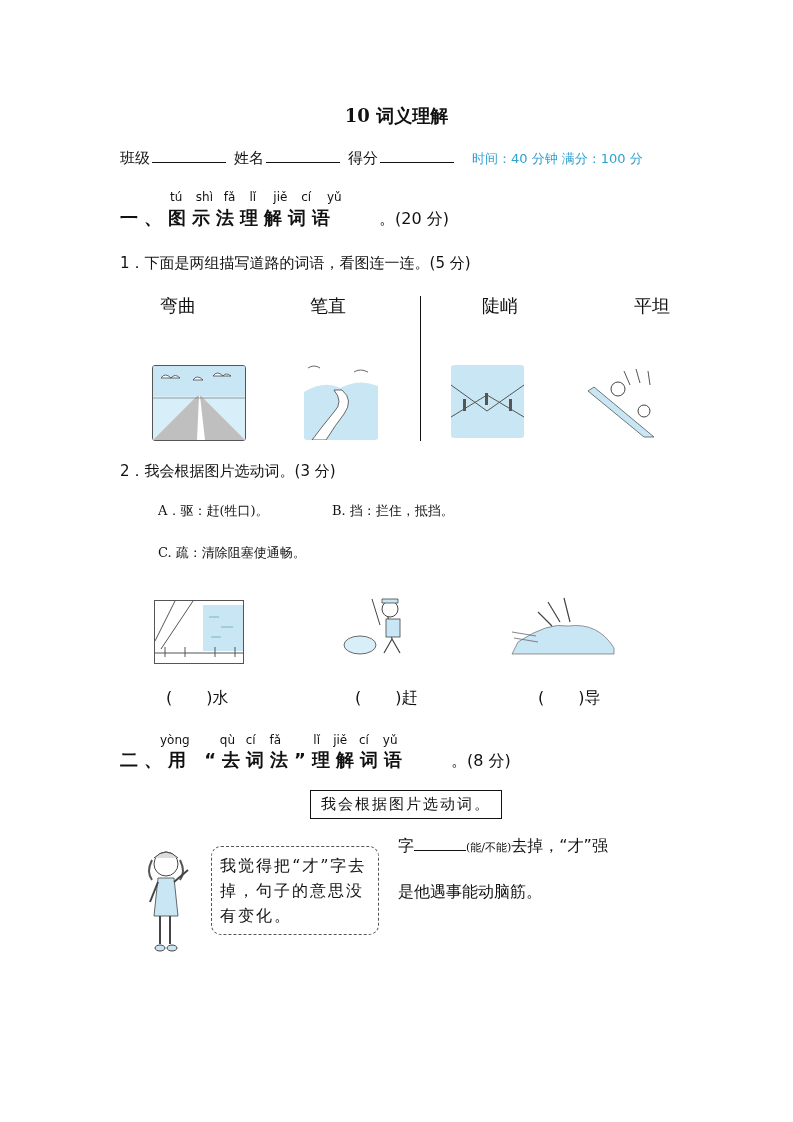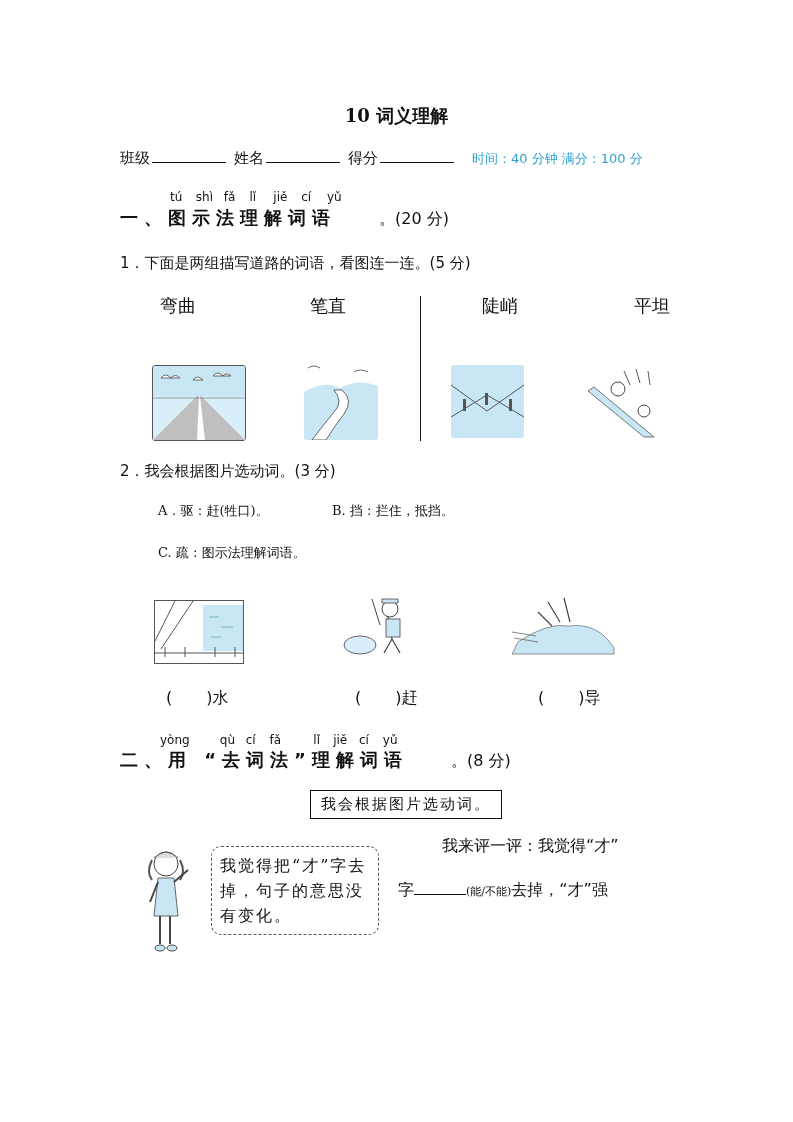--- a/index.html
+++ b/index.html
@@ -95,21 +95,21 @@
     <path d="M10 20 L70 70 L60 70 L4 24 Z" fill="#c9e6f5" stroke="#555" stroke-width="0.8"></path>
     <circle cx="34" cy="22" r="7" fill="#fff" stroke="#444"></circle>
     <circle cx="60" cy="44" r="6" fill="#fff" stroke="#444"></circle>
     <path d="M40 4 L46 18 M52 2 L56 16 M64 4 L66 18" stroke="#555" stroke-width="1"></path>
   </svg>
 </div>
 
 <div class="abs q-text" style="top:462px; left:120px;">2．我会根据图片选动词。(3 分)</div>
 <div class="abs option-text" style="top:502px; left:158px;">A．驱：赶(牲口)。</div>
 <div class="abs option-text" style="top:502px; left:332px;">B.  挡：拦住，抵挡。</div>
-<div class="abs option-text" style="top:544px; left:158px;">C.  疏：图示法理解词语。</div>
+<div class="abs option-text" style="top:544px; left:158px;">C.  疏：清除阻塞使通畅。</div>
 
 <div class="pic" style="top:600px; left:154px; width:88px; height:62px; border:1px solid #555; border-radius:0;">
   <svg width="88" height="62" viewBox="0 0 88 62">
     <rect x="48" y="4" width="40" height="46" fill="#c9e6f5"></rect>
     <path d="M0 40 L20 0 M6 48 L38 0" stroke="#555" stroke-width="1"></path>
     <path d="M0 52 L88 52 M10 46 L10 56 M30 46 L30 56 M60 46 L60 56 M80 46 L80 56" stroke="#555" stroke-width="1"></path>
     <path d="M54 16 h10 M66 26 h12 M56 36 h10" stroke="#6aa" stroke-width="0.8"></path>
   </svg>
 </div>
 <div class="pic" style="top:595px; left:338px; width:82px; height:66px;">
@@ -166,15 +166,15 @@
     <path d="M18 36 L10 56" stroke="#444" stroke-width="2"></path>
     <path d="M20 70 L20 98 M30 70 L30 98" stroke="#444" stroke-width="2"></path>
     <ellipse cx="20" cy="102" rx="5" ry="3" fill="#c9e6f5" stroke="#444"></ellipse>
     <ellipse cx="32" cy="102" rx="5" ry="3" fill="#c9e6f5" stroke="#444"></ellipse>
   </svg>
 </div>
 
 <div class="abs bubble" style="top:846px; left:211px;">我觉得把“才”字去掉，句子的意思没有变化。</div>
 
 <div class="abs eval" style="top:824px; left:398px; width:285px;">
-  <div style="padding-left:44px;">我来评一评：我觉得“才”</div>
   <div><span>字</span><span class="u"></span><span class="small-serif">(能/不能)</span><span>去掉，“才”强</span></div>
+  <div>是他遇事能动脑筋。</div>
 </div>
 
 </body></html>

